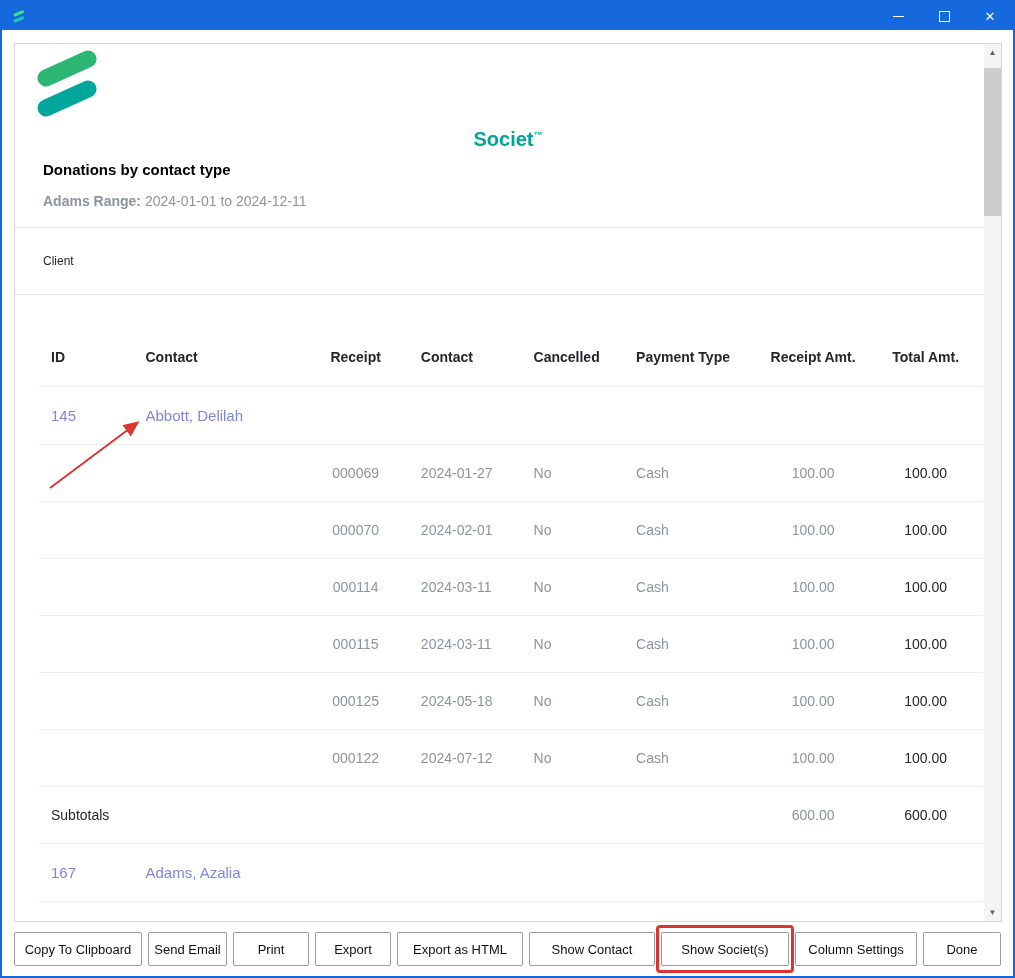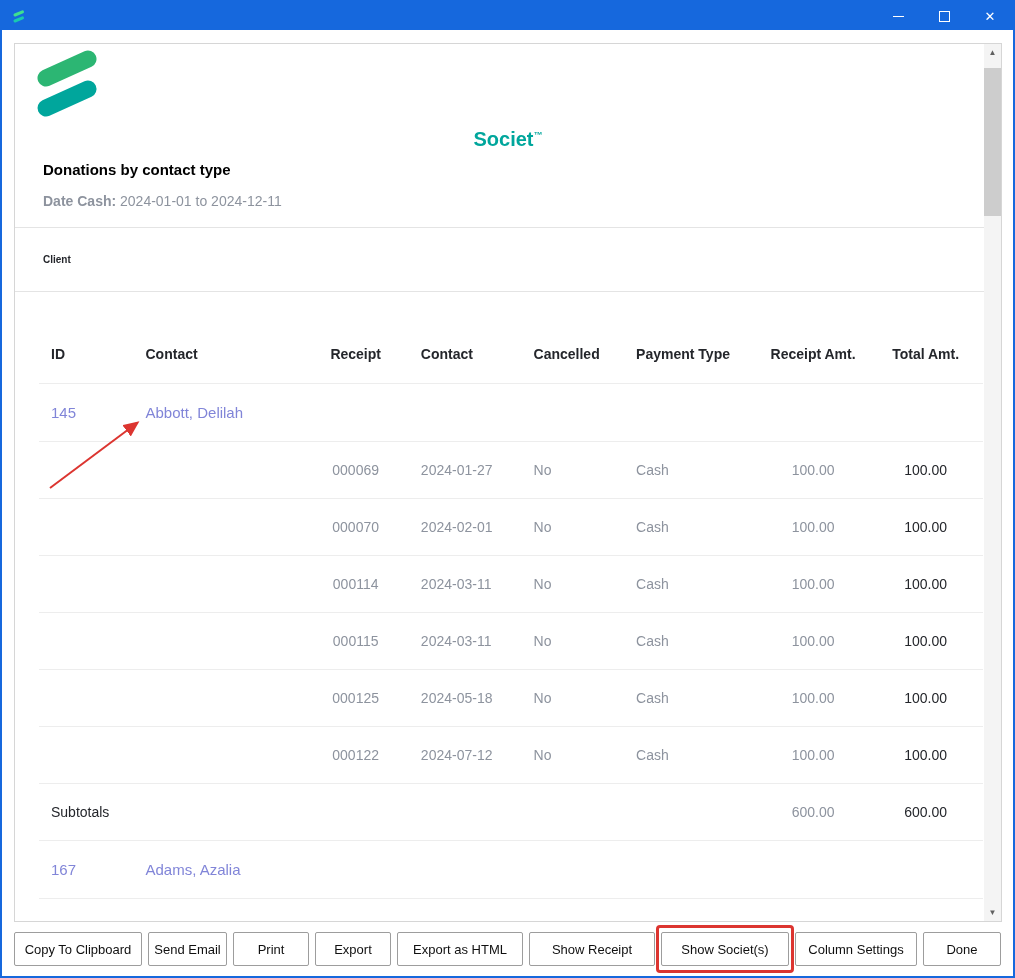--- a/index.html
+++ b/index.html
@@ -18,21 +18,21 @@
   .close-glyph{font-size:13px;line-height:1;}
   
   .content{height:892px;padding:13px 11px 0 12px;box-sizing:border-box;}
   .panel{position:relative;height:879px;border:1px solid #d6d6d6;background:#fff;box-sizing:border-box;overflow:hidden;}
   .report-header{padding:4px 16px 16px;border-bottom:1px solid #e4e4e4;}
   .brand-line{color:#00a69c;font-size:20px;font-weight:bold;margin-top:2px;text-align:center;}
   .brand-tm{font-size:9px;vertical-align:super;}
   .report-title{font-size:15px;font-weight:bold;color:#000000;margin:10px 0 0 12px;}
   .date-range{margin:15px 0 2px 12px;font-size:14px;color:#8d939e;}
   .date-range b{font-weight:bold;}
-  .client-bar{padding:26px 28px;font-size:10px;font-weight:bold;color:#24262b;border-bottom:1px solid #e4e4e4;}
+  .client-bar{padding:26px 28px;font-size:12px;font-weight:normal;color:#24262b;border-bottom:1px solid #e4e4e4;}
   
   .table-wrap{margin:0 18px 0 24px;}
   table{width:100%;border-collapse:collapse;table-layout:fixed;}
   th{font-size:14px;font-weight:bold;color:#24262b;text-align:left;padding:54px 0 21px;border-bottom:1px solid #ededed;white-space:nowrap;}
   td{font-size:14px;color:#8d939e;text-align:left;padding:20px 0;border-bottom:1px solid #ededed;white-space:nowrap;overflow:hidden;}
   .pl12{padding-left:12px;}
   .ta-r{text-align:center;}
   .pl-recv{padding-left:30px;}
   .pl-cancel{padding-left:7px;}
   .pl-pay{padding-left:9px;}
@@ -82,21 +82,21 @@
 
     <div class="report-header">
       <div>
         <svg width="72" height="74" viewBox="0 0 72 74">
           <line x1="15" y1="30" x2="57" y2="11" stroke="#2cb673" stroke-width="17" stroke-linecap="round"></line>
           <line x1="15" y1="60" x2="57" y2="41" stroke="#00a69c" stroke-width="17" stroke-linecap="round"></line>
         </svg>
       </div>
       <div class="brand-line"><span>Societ</span><span class="brand-tm">™</span></div>
       <div class="report-title">Donations by contact type</div>
-      <div class="date-range"><b>Date Cash:</b> <span>2024-01-01 to 2024-12-11</span></div>
+      <div class="date-range"><b>Adams Range:</b> <span>2024-01-01 to 2024-12-11</span></div>
     </div>
 
     <div class="client-bar">Client</div>
 
     <div class="table-wrap">
       <table>
         <colgroup>
           <col style="width:94px">
             <col style="width:186px">
             <col style="width:70px">
@@ -237,21 +237,21 @@
 
   </div>
 </div>
 
 <div class="footer">
   <button class="btn" style="min-width:128px">Copy To Clipboard</button>
   <button class="btn" style="min-width:76px">Send Email</button>
   <button class="btn" style="min-width:76px">Print</button>
   <button class="btn" style="min-width:76px">Export</button>
   <button class="btn" style="min-width:126px">Export as HTML</button>
-  <button class="btn" style="min-width:126px">Show Receipt</button>
+  <button class="btn" style="min-width:126px">Show Contact</button>
   <span class="hl-wrap">
     <button class="btn" style="min-width:128px">Show Societ(s)</button>
     <span class="hl-box"></span>
   </span>
   <button class="btn" style="min-width:122px">Column Settings</button>
   <button class="btn" style="min-width:78px">Done</button>
 </div>
 
 <svg class="annotation-arrow" width="104" height="84" viewBox="0 0 104 84">
   <defs>

